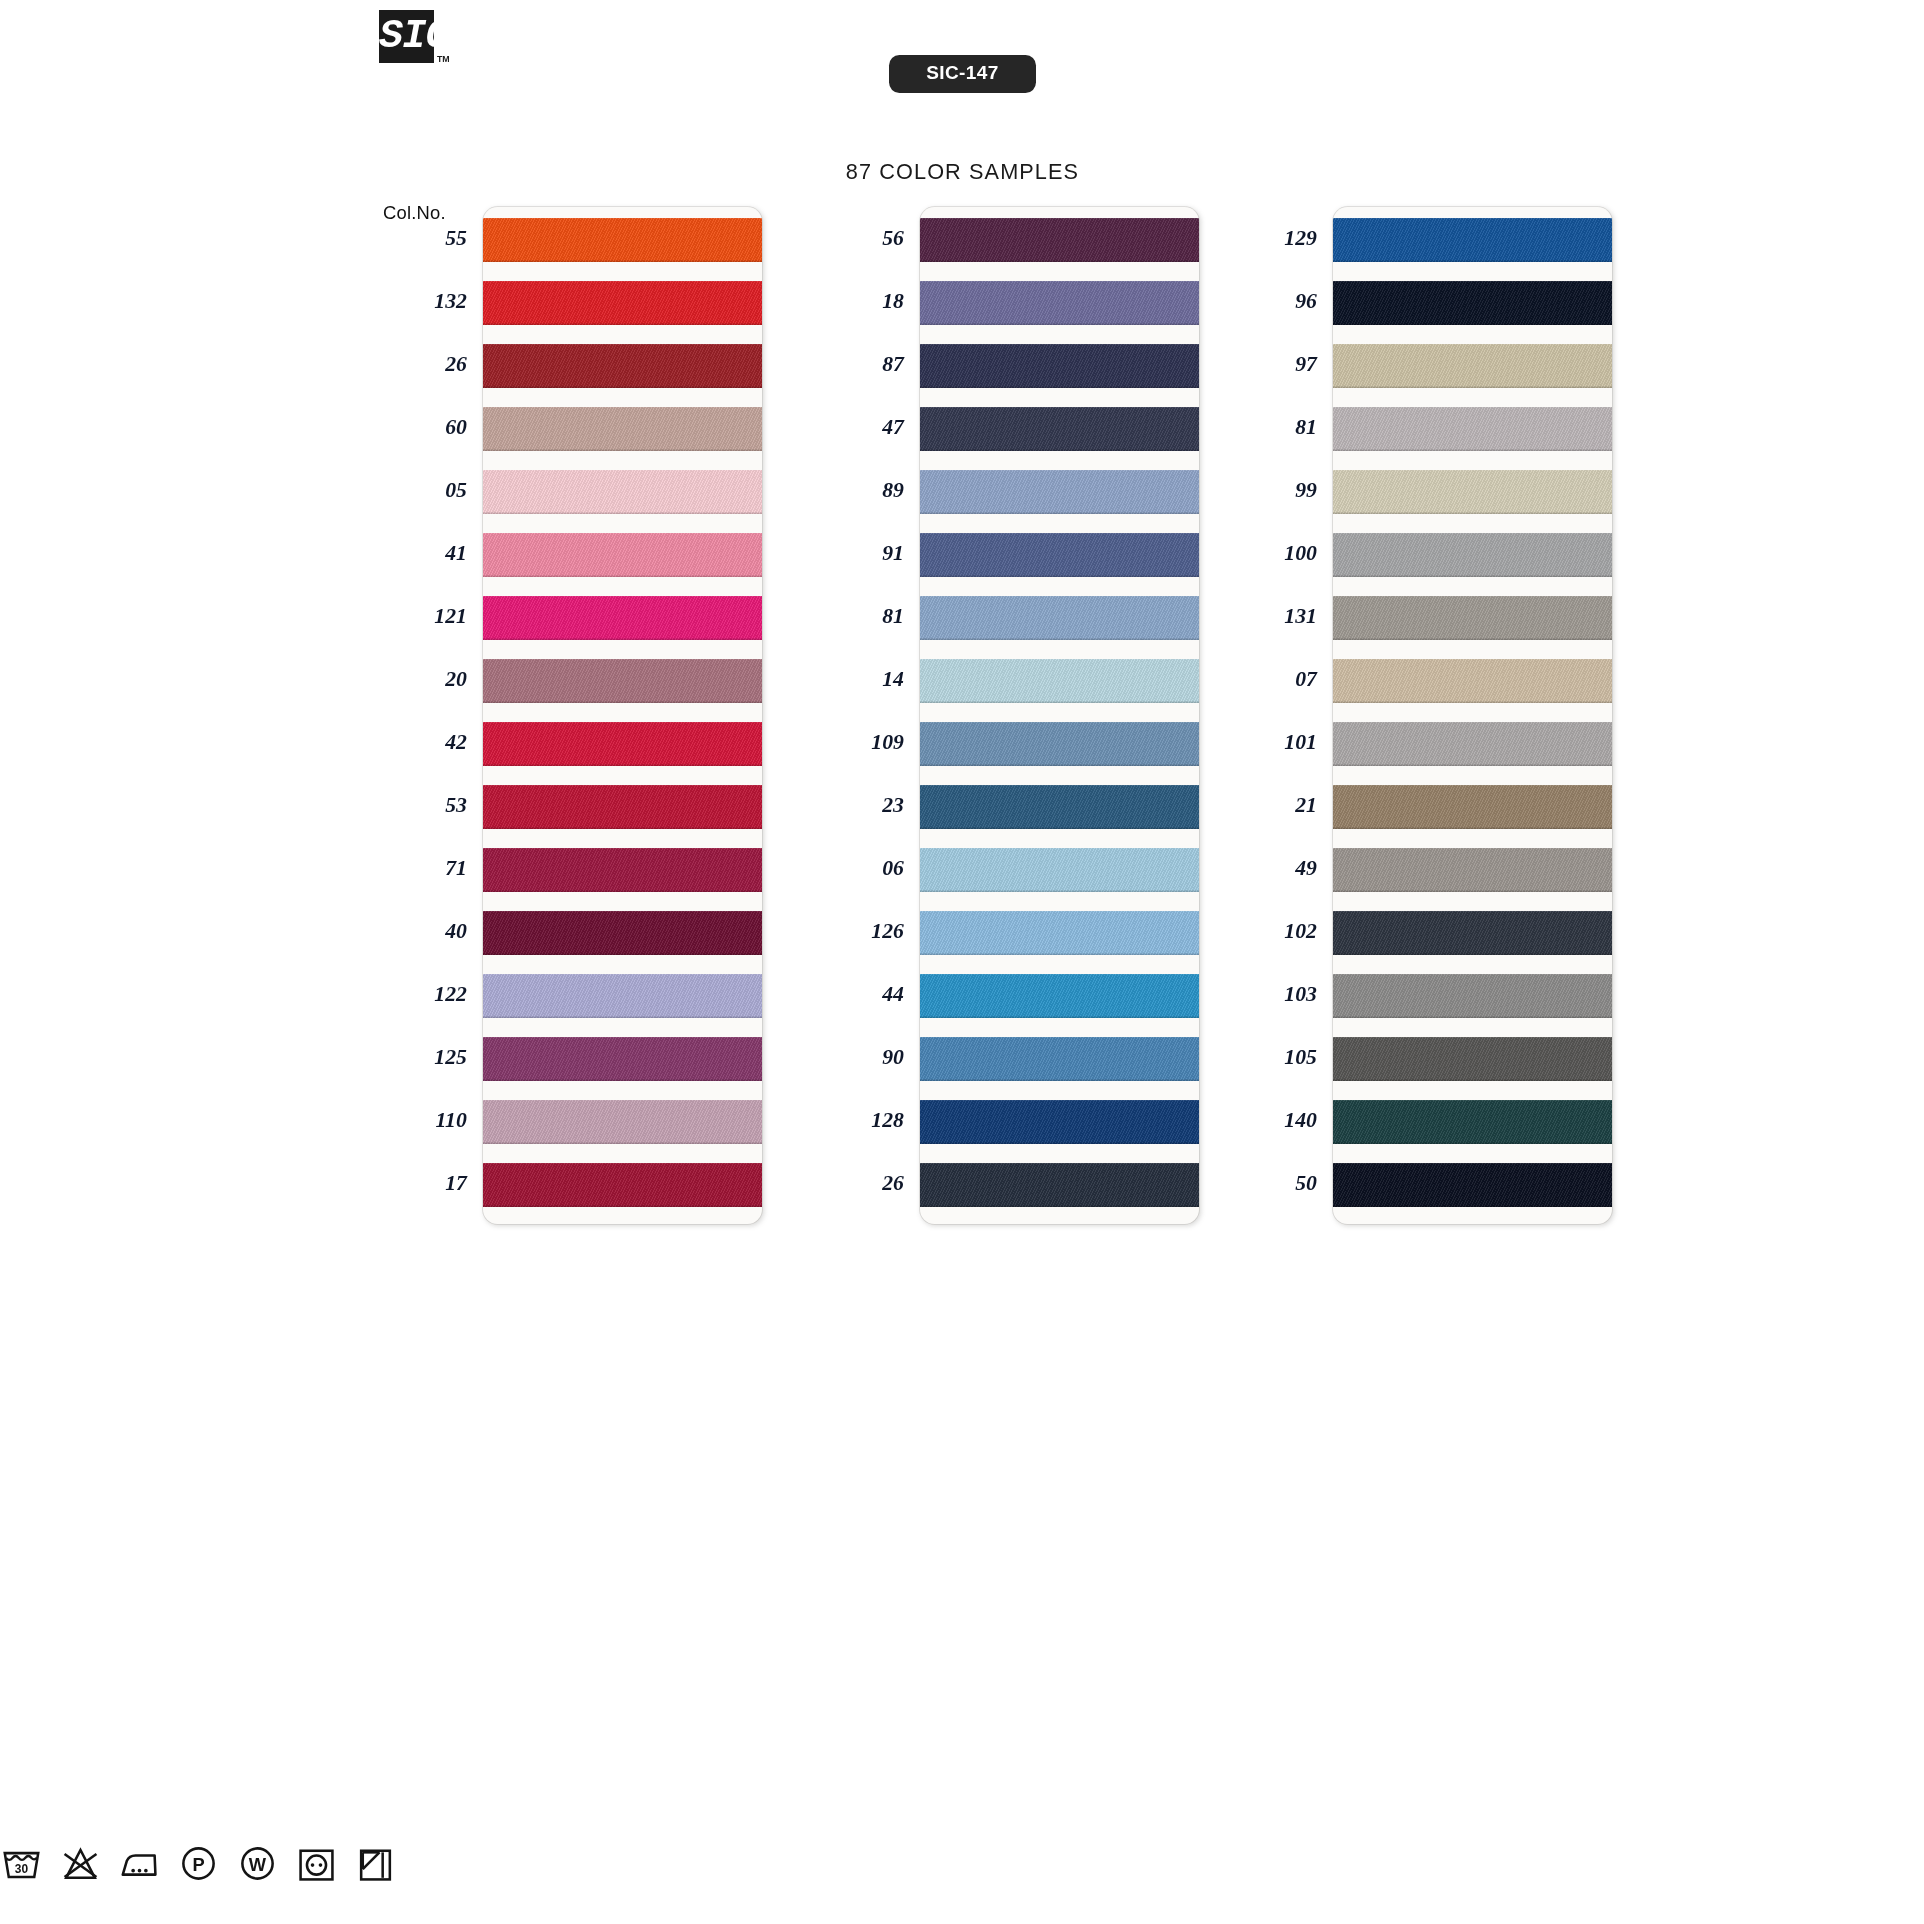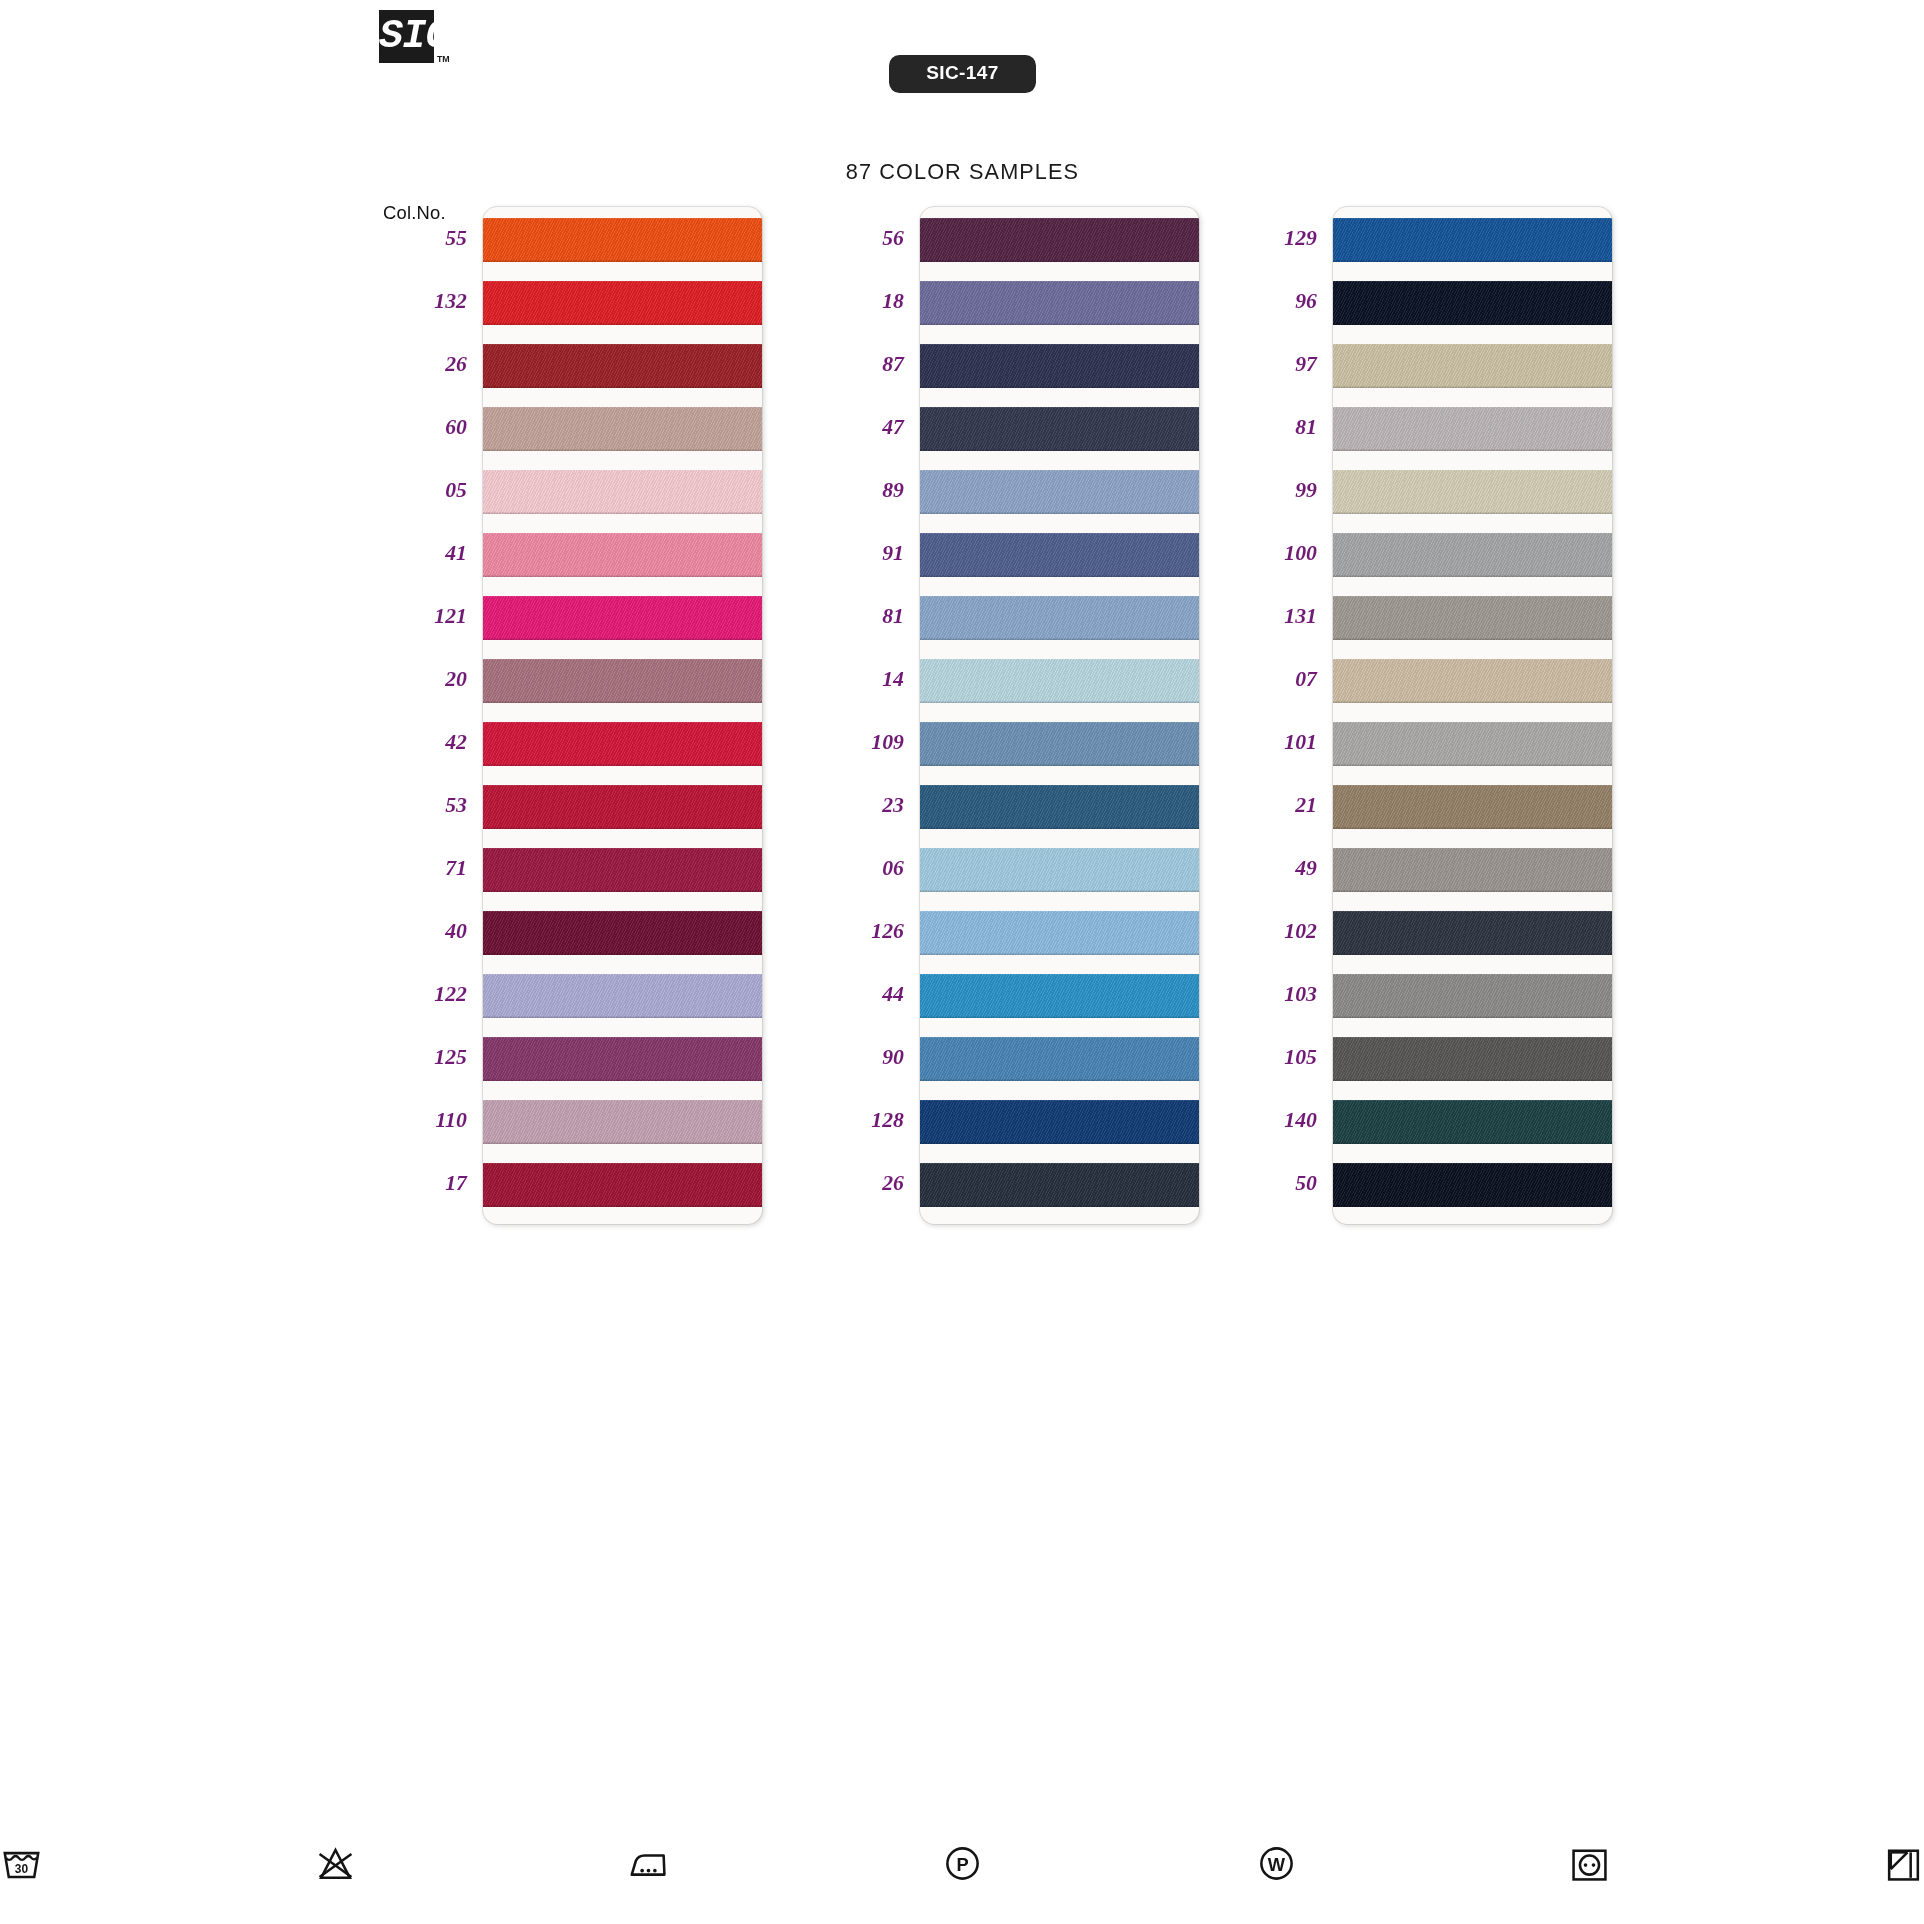--- a/index.html
+++ b/index.html
@@ -110,21 +110,21 @@
   #column-3 .col-numbers { left: 0px; }
 
   .num-cell {
     height: 63px;
     line-height: 63px;
     text-align: right;
     font-family: "Liberation Serif", serif;
     font-style: italic;
     font-weight: bold;
     font-size: 21.7px;
-    color: #701a75;
+    color: #0f172a;
     padding-right: 3.2px;
     box-sizing: border-box;
   }
 
   
   .panel {
     position: absolute;
     top: 0;
     width: 279px;
     background: #fbfaf8;
@@ -168,21 +168,21 @@
     pointer-events: none;
   }
 
   
   #care-symbols {
     position: absolute;
     left: 0;
     right: 0;
     top: 1842px;
     display: flex;
-    justify-content: space-between;
+    justify-content: flex-start;
     align-items: center;
     gap: 16px;
   }
   .care-icon {
     width: 43px;
     height: 43px;
     display: block;
   }
   .care-icon svg { display: block; }
 </style>

